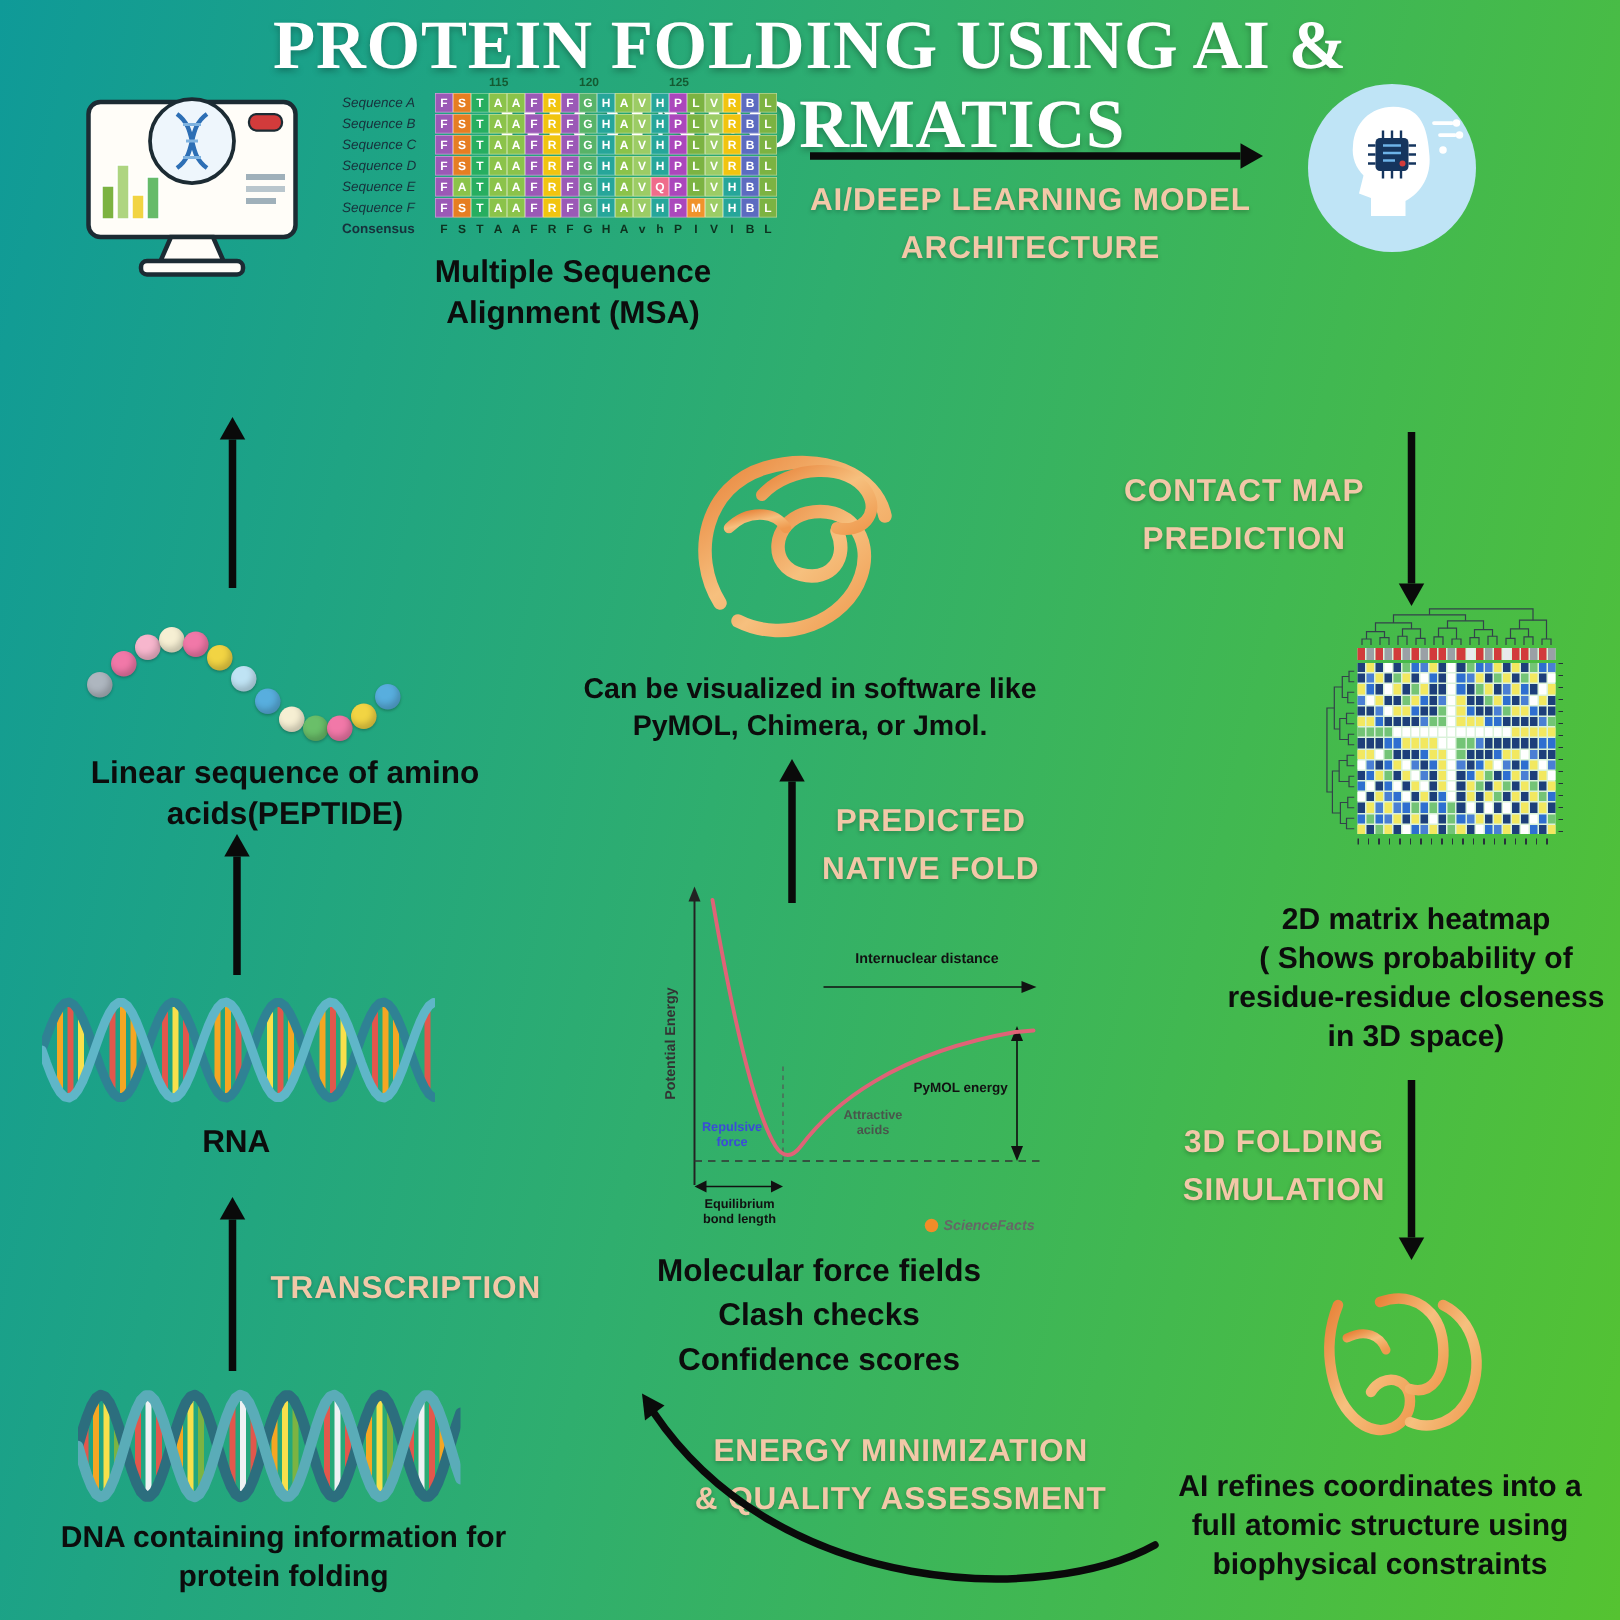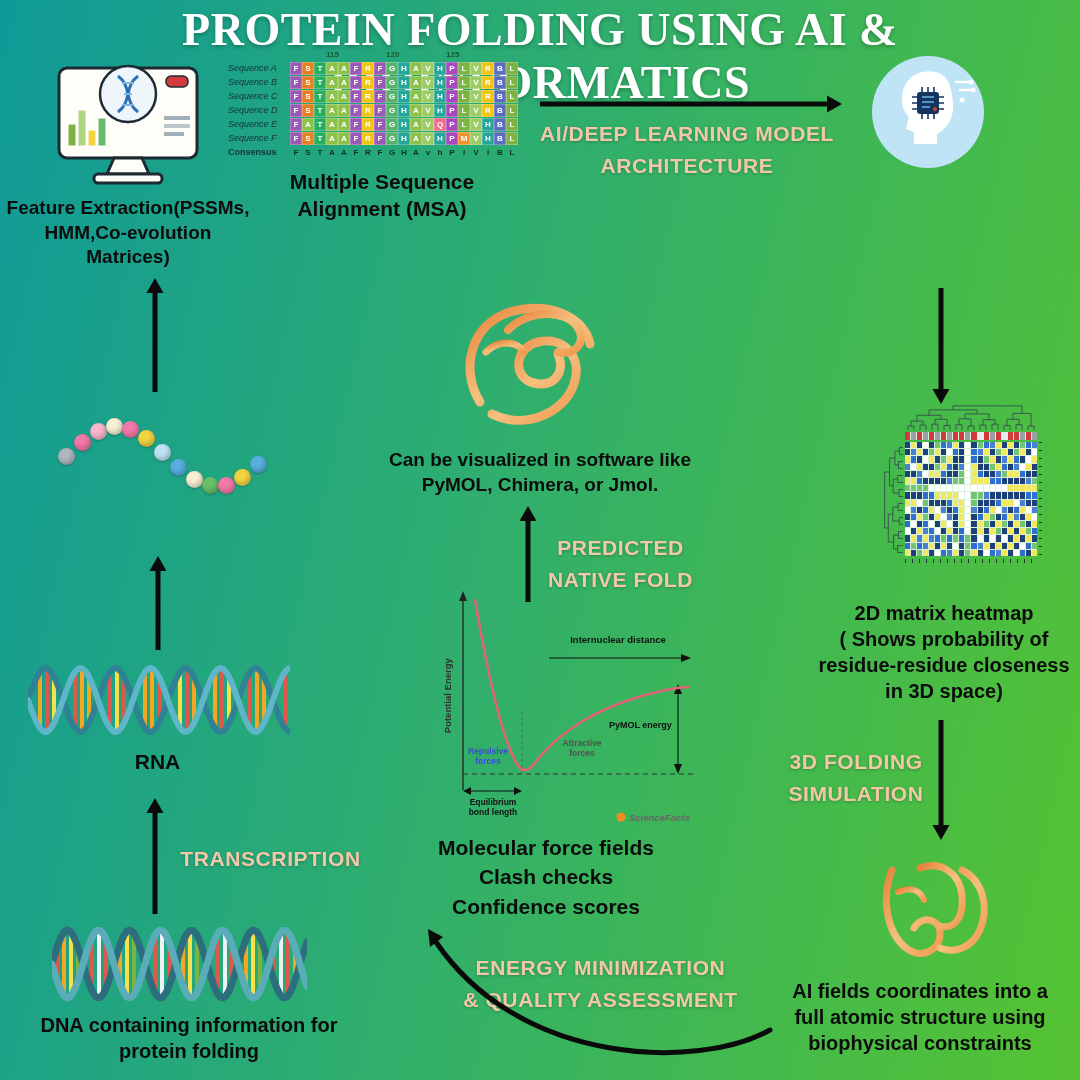--- a/index.html
+++ b/index.html
@@ -45,23 +45,20 @@
       <rect x="36" y="72" width="8" height="16" fill="#f2d443" stroke="#fff"></rect>
       <rect x="46" y="60" width="8" height="28" fill="#66bb6a" stroke="#fff"></rect>
     </g>
     <rect x="114" y="18" width="22" height="11" rx="5" fill="#d23b3b" stroke="#1c2b33" stroke-width="1.5"></rect>
     <rect x="112" y="58" width="26" height="4" fill="#9fb0ba"></rect>
     <rect x="112" y="66" width="26" height="4" fill="#b9c6cd"></rect>
     <rect x="112" y="74" width="20" height="4" fill="#9fb0ba"></rect>
     <path d="M62 100 L90 100 L97 116 L55 116 Z" fill="#fffdf8" stroke="#1c2b33" stroke-width="3"></path>
     <rect x="42" y="116" width="68" height="9" rx="4" fill="#fffdf8" stroke="#1c2b33" stroke-width="3"></rect>
   </svg>
-  <div class="caption" style="left:0;top:196px;width:256px;font-size:19px">Feature Extraction(PSSMs,
-HMM,Co-evolution
-Matrices)</div>
 
   <div class="abs" style="left:228px;top:50px;width:292px">
       <div class="msa-ruler">
         <span style="left: 98px;">115</span>
         <span style="left: 158px;">120</span>
         <span style="left: 218px;">125</span>
       </div>
       <div class="msa-row">
         <div class="msa-rowlabel">Sequence A</div>
         <div class="msa-cell" style="background: rgb(155, 89, 182);">F</div>
@@ -229,20 +226,22 @@
     <rect x="45" y="36" width="22" height="22" rx="3" fill="#15355e"></rect>
     <path d="M50 41 h12 M50 46 h12 M50 51 h8" stroke="#6db3e8" stroke-width="1.6" fill="none"></path>
     <circle cx="63" cy="53" r="2" fill="#d23b3b"></circle>
     <path d="M45 41 h-5 M45 47 h-5 M45 53 h-5 M67 41 h5 M67 47 h5 M67 53 h5 M50 36 v-5 M56 36 v-5 M62 36 v-5 M50 58 v5 M56 58 v5 M62 58 v5" stroke="#15355e" stroke-width="1.6" fill="none"></path>
     <path d="M84 26 h12 M88 34 h10" stroke="#ffffff" stroke-width="2.5" stroke-linecap="round" fill="none"></path>
     <circle cx="99" cy="26" r="2.5" fill="#fff"></circle>
       <circle cx="101" cy="34" r="2.5" fill="#fff"></circle>
       <circle cx="90" cy="44" r="2.5" fill="#fff"></circle>
   </svg>
 
+  <div class="step" style="left:737px;top:312px;width:185px">CONTACT MAP
+PREDICTION</div>
 
   <div class="abs" style="left:853px;top:396px;width:188px;height:192px">
     <svg width="132" height="32" style="position:absolute;left:52px;top:2px">
         <path d="M3 32 V28 H9 V32" fill="none" stroke="#33424a" stroke-width="0.8"></path>
         <path d="M15 32 V27.085714285714285 H21 V32" fill="none" stroke="#33424a" stroke-width="0.8"></path>
         <path d="M27 32 V26.17142857142857 H33 V32" fill="none" stroke="#33424a" stroke-width="0.8"></path>
         <path d="M39 32 V27.542857142857144 H45 V32" fill="none" stroke="#33424a" stroke-width="0.8"></path>
         <path d="M51 32 V26.62857142857143 H57 V32" fill="none" stroke="#33424a" stroke-width="0.8"></path>
         <path d="M63 32 V28 H69 V32" fill="none" stroke="#33424a" stroke-width="0.8"></path>
         <path d="M75 32 V27.085714285714285 H81 V32" fill="none" stroke="#33424a" stroke-width="0.8"></path>
@@ -675,21 +674,21 @@
           <stop offset="1" stop-color="#ef9a4f"></stop>
       </linearGradient>
     </defs>
     <g fill="none" stroke="url(#rg2)" stroke-linecap="round">
       <path stroke-width="7" d="M30 18 C 18 48 26 82 44 96 C 60 108 78 98 78 82 C 78 66 60 63 52 76"></path>
       <path stroke-width="7" d="M58 16 C 80 8 98 22 100 44 C 102 66 92 78 78 74"></path>
       <path stroke-width="7" d="M100 18 C 120 28 128 54 118 78 C 110 96 92 102 78 96"></path>
       <path stroke-width="6" d="M36 40 C 48 34 58 38 62 48"></path>
     </g>
   </svg>
-  <div class="caption" style="left:760px;top:978px;width:320px;font-size:20px">AI fields coordinates into a
+  <div class="caption" style="left:760px;top:978px;width:320px;font-size:20px">AI refines coordinates into a
 full atomic structure using
 biophysical constraints</div>
 
   <div class="abs" style="left:52px;top:918px"><svg width="255" height="92" viewBox="0 0 255 92">
         <line x1="5" y1="32.49973327394325" x2="5" y2="59.50026672605675" stroke="#e2574c" stroke-width="4" stroke-linecap="round"></line>
         <line x1="12" y1="17.116427506999266" x2="12" y2="74.88357249300074" stroke="#f5a623" stroke-width="4" stroke-linecap="round"></line>
         <line x1="19" y1="17.116427506999262" x2="19" y2="74.88357249300074" stroke="#f8e04b" stroke-width="4" stroke-linecap="round"></line>
         <line x1="26" y1="32.49973327394325" x2="26" y2="59.50026672605675" stroke="#7cb342" stroke-width="4" stroke-linecap="round"></line>
         <line x1="40" y1="22.113624944118246" x2="40" y2="69.88637505588176" stroke="#e2574c" stroke-width="4" stroke-linecap="round"></line>
         <line x1="47" y1="15.043638756184208" x2="47" y2="76.95636124381579" stroke="#eef2f4" stroke-width="4" stroke-linecap="round"></line>
@@ -758,20 +757,22 @@
       <div class="bead" style="left: 70px; top: 18.7211px; background: rgb(241, 120, 168);"></div>
       <div class="bead" style="left: 86px; top: 28.0458px; background: rgb(242, 212, 67);"></div>
       <div class="bead" style="left: 102px; top: 41.7664px; background: rgb(191, 227, 244);"></div>
       <div class="bead" style="left: 118px; top: 56.5235px; background: rgb(88, 174, 222);"></div>
       <div class="bead" style="left: 134px; top: 68.7041px; background: rgb(246, 239, 211);"></div>
       <div class="bead" style="left: 150px; top: 75.3259px; background: rgb(106, 191, 105);"></div>
       <div class="bead" style="left: 166px; top: 74.7677px; background: rgb(241, 120, 168);"></div>
       <div class="bead" style="left: 182px; top: 67.1662px; background: rgb(242, 212, 67);"></div>
       <div class="bead" style="left: 198px; top: 54.3825px; background: rgb(88, 174, 222);"></div>
     </div>
+  <div class="caption" style="left:22px;top:502px;width:336px;font-size:21px">Linear sequence of amino
+acids(PEPTIDE)</div>
 
 
   <svg class="abs" style="left:452px;top:282px" width="185" height="162" viewBox="0 0 185 162">
     <defs>
       <linearGradient id="rg1" x1="0" y1="0" x2="1" y2="1">
         <stop offset="0" stop-color="#e8833a"></stop>
           <stop offset=".5" stop-color="#f6c07e"></stop>
           <stop offset="1" stop-color="#ef9a4f"></stop>
       </linearGradient>
     </defs>
@@ -802,23 +803,23 @@
       <line x1="253" y1="102" x2="253" y2="180" stroke="#111" stroke-width="1.1"></line>
       <polygon points="249,106 253,96 257,106" fill="#111"></polygon>
       <polygon points="249,176 253,186 257,176" fill="#111"></polygon>
       <path d="M50 12 C 60 70 76 150 92 176 C 97 184 103 184 109 176 C 130 148 172 114 252 100 L 264 99" fill="none" stroke="#e06377" stroke-width="2.6" stroke-linecap="round"></path>
       <circle cx="196" cy="229" r="4.5" fill="#f28c28"></circle>
     </svg>
     <span class="echart-label" style="left:-32px;top:102px;width:110px;font-size:9.5px;color:#333;text-align:center;transform:rotate(-90deg)">Potential Energy</span>
     <span class="echart-label" style="left:118px;top:46px;width:150px;font-size:9.5px;color:#111;text-align:center">Internuclear distance</span>
     <span class="echart-label" style="left:184px;top:132px;width:64px;font-size:9px;color:#111">PyMOL energy</span>
     <span class="echart-label" style="left:128px;top:150px;width:58px;font-size:8.5px;color:#49564c;text-align:center">Attractive
-forces</span>
+acids</span>
     <span class="echart-label" style="left:36px;top:158px;width:54px;font-size:8.5px;color:#3b4bd8;text-align:center">Repulsive
-forces</span>
+force</span>
     <span class="echart-label" style="left:26px;top:209px;width:84px;font-size:8.5px;color:#111;text-align:center">Equilibrium
 bond length</span>
     <span class="echart-label" style="left:204px;top:224px;width:80px;font-size:9.5px;color:#666;font-style:italic">ScienceFacts</span>
   </div>
 
   <div class="caption" style="left:412px;top:833px;width:268px;font-size:21px;line-height:1.4">Molecular force fields
 Clash checks
 Confidence scores</div>
 
   <div class="step" style="left:448px;top:952px;width:305px">ENERGY MINIMIZATION

